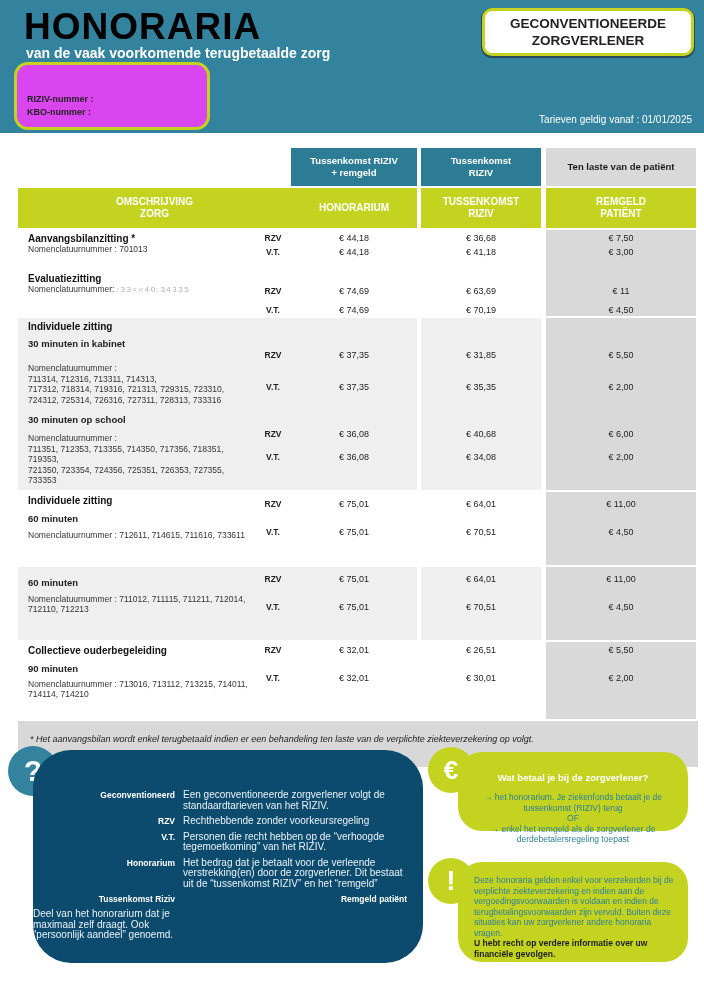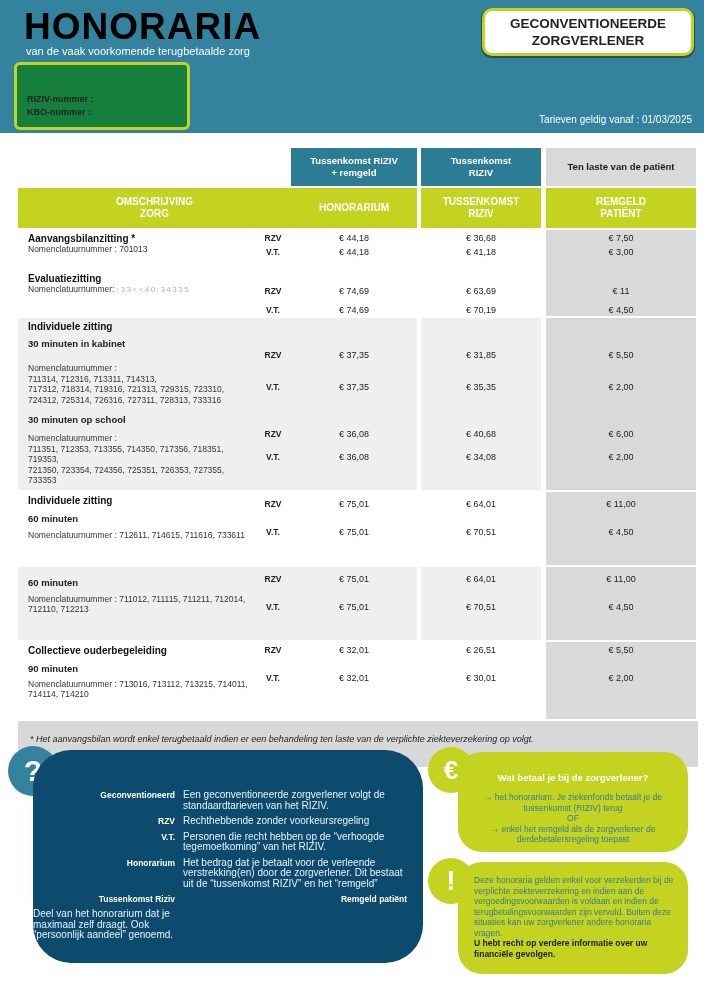--- a/index.html
+++ b/index.html
@@ -5,24 +5,24 @@
   html,body { margin:0; padding:0; background:#fff; }
   .page {
     position:relative; width:704px; height:995px; background:#ffffff;
     font-family:"Liberation Sans", sans-serif; overflow:hidden; color:#1a1a1a;
   }
   .pre { white-space:pre-line; }
 
   
   .header { position:absolute; left:0; top:0; width:704px; height:133px; background:#33839E; }
   .doc-title { position:absolute; left:24px; top:6px; font-size:37px; font-weight:bold; color:#000000; letter-spacing:1px; }
-  .doc-subtitle { position:absolute; left:26px; top:45px; font-size:11px; font-weight:normal; color:#fff; }
+  .doc-subtitle { position:absolute; left:26px; top:45px; font-size:14px; font-weight:bold; color:#fff; }
   .id-box {
-    position:absolute; left:14px; top:62px; width:176px; height:68px;
-    background:#15803d; border:3px solid #C3D31F; border-radius:6px; box-sizing:border-box;
+    position:absolute; left:14px; top:62px; width:196px; height:68px;
+    background:#d946ef; border:3px solid #C3D31F; border-radius:14px; box-sizing:border-box;
   }
   .id-box .labels { position:absolute; left:10px; bottom:8px; font-size:9px; font-weight:bold; color:#222; line-height:13px; }
   .badge {
     position:absolute; right:10px; top:8px; width:212px; height:48px;
     background:#fff; border:3px solid #C3D31F; border-radius:10px; box-sizing:border-box;
     box-shadow:0 1px 0 1px rgba(30,30,30,.55);
     display:flex; align-items:center; justify-content:center; text-align:center;
     font-size:13.5px; font-weight:bold; color:#222; line-height:17px;
   }
   .valid-from { position:absolute; right:12px; top:114px; font-size:10px; color:#fff; }
@@ -85,30 +85,30 @@
   .defs-box {
     position:absolute; left:33px; top:750px; width:390px; height:213px;
     background:#0c4a6e; border-radius:38px; box-sizing:border-box;
     padding:40px 16px 10px 0;
   }
   .defs-box dl { display:grid; grid-template-columns:142px 1fr; column-gap:8px; row-gap:5px; margin:0; }
   .defs-box dt { font-size:8.5px; font-weight:bold; color:#fff; text-align:right; }
   .defs-box dd { margin:0; font-size:10px; color:#EAF3F6; line-height:10.5px; }
 
   .pay-box {
-    position:absolute; left:458px; top:752px; width:230px; height:100px;
+    position:absolute; left:458px; top:752px; width:230px; height:79px;
     background:#C3D31F; border-radius:24px; box-sizing:border-box;
     padding:20px 16px 4px; text-align:center;
   }
   .pay-title { font-size:9.5px; font-weight:bold; color:#fff; margin-bottom:9px; }
   .pay-line { font-size:8.5px; color:#2E7F99; line-height:10.5px; }
   .pay-or { font-size:8.5px; color:#2E7F99; line-height:10.5px; }
 
   .warn-box {
-    position:absolute; left:458px; top:862px; width:230px; height:112px;
+    position:absolute; left:458px; top:862px; width:230px; height:100px;
     background:#C3D31F; border-radius:24px; box-sizing:border-box;
     padding:13px 14px 15px 16px; font-size:8.5px; line-height:10.5px; color:#2E7F99;
   }
   .warn-bold { color:#1d1d1d; font-weight:bold; }
 </style>
 </head>
 <body>
 
 <div class="page">
 
@@ -116,21 +116,21 @@
     <div class="doc-title">HONORARIA</div>
     <div class="doc-subtitle">van de vaak voorkomende terugbetaalde zorg</div>
     <div class="id-box">
       <div class="labels">
         <div>RIZIV-nummer :</div>
         <div>KBO-nummer :</div>
       </div>
     </div>
     <div class="badge pre">GECONVENTIONEERDE
 ZORGVERLENER</div>
-    <div class="valid-from">Tarieven geldig vanaf : 01/03/2025</div>
+    <div class="valid-from">Tarieven geldig vanaf : 01/01/2025</div>
   </div>
 
   <div class="table">
 
     <div class="grid7 ghead">
       <div class="blank"></div>
       <div class="teal pre">Tussenkomst RIZIV
 + remgeld</div>
       <div class="gapcol"></div>
       <div class="teal pre">Tussenkomst

